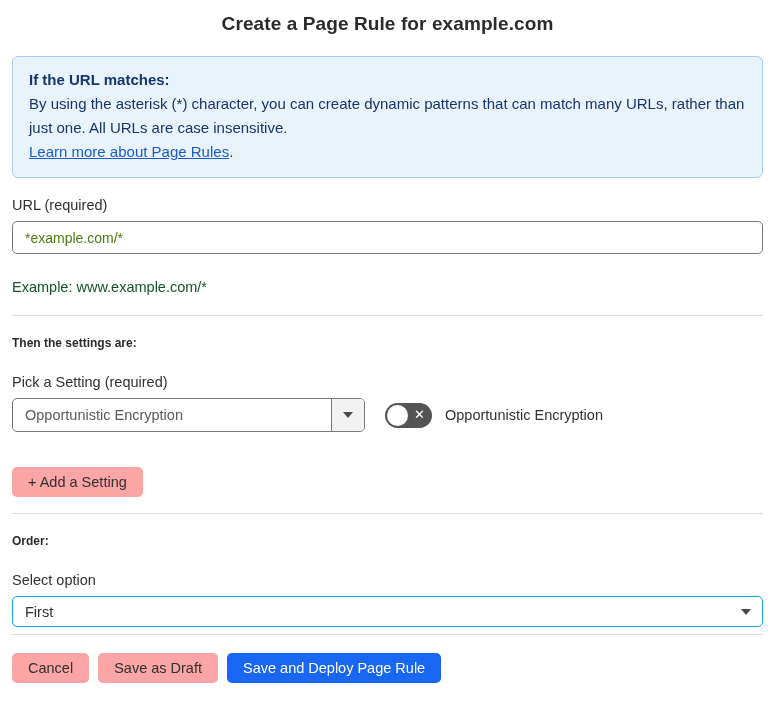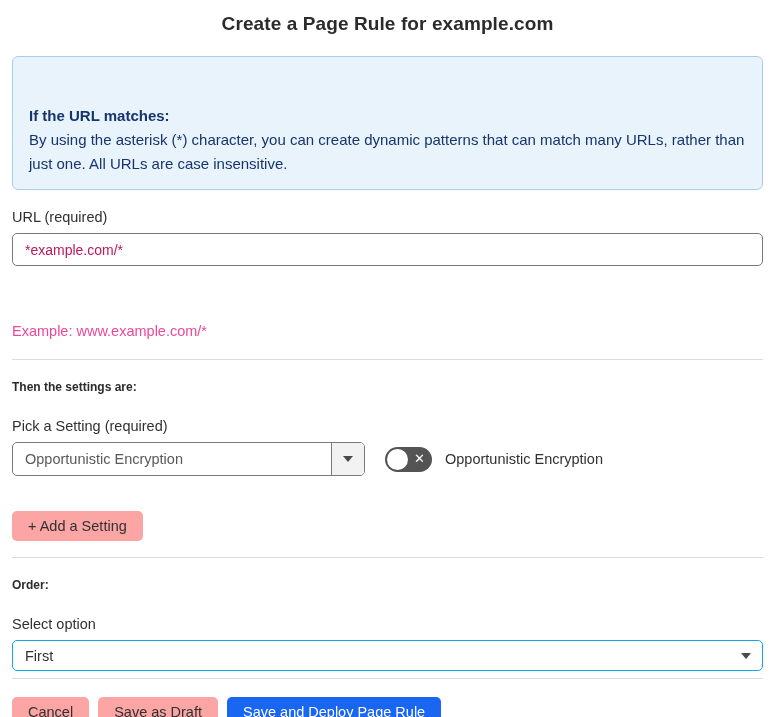--- a/index.html
+++ b/index.html
@@ -25,52 +25,51 @@
   .info-box {
     background: #e9f3fc;
     border: 1px solid #a9cdf0;
     border-radius: 6px;
     padding: 11px 16px 13px 16px;
     color: #16356e;
     font-size: 15px;
     line-height: 24px;
     margin-bottom: 19px;
   }
-  .info-box .info-heading { font-weight: bold; margin-top: 36px; }
+  .info-box .info-heading { font-weight: bold; }
   .info-box a {
     color: #1a5bc9;
     text-decoration: underline;
     cursor: pointer;
   }
 
   .field-label {
     font-size: 14.5px;
     color: #313131;
     margin-bottom: 8px;
   }
 
   .text-input {
     width: 100%;
     height: 33px;
     border: 1px solid #797979;
     border-radius: 5px;
     padding: 0 12px;
     font-family: "Liberation Sans", sans-serif;
     font-size: 14px;
-    color: #be185d;
+    color: #4d7c0f;
     background: #fff;
     outline: none;
-    margin-bottom: 10px;
+    margin-bottom: 22px;
   }
 
   .helper-text {
     font-size: 14.5px;
-    color: #ec4899;
+    color: #14532d;
     line-height: 22px;
-    margin-top: 44px;
   }
   .helper-below-input { margin-bottom: 17px; }
 
   hr.divider {
     border: none;
     border-top: 1px solid #dcdcdc;
     margin: 0;
   }
 
   .section-heading {
@@ -200,20 +199,21 @@
 </head>
 <body>
 
 <div class="page">
 
   <h1 class="page-title">Create a Page Rule for example.com</h1>
 
   <div class="info-box">
     <div class="info-heading">If the URL matches:</div>
     <div class="info-body">By using the asterisk (*) character, you can create dynamic patterns that can match many URLs, rather than just one. All URLs are case insensitive.</div>
+    <div><a>Learn more about Page Rules</a><span>.</span></div>
   </div>
 
   <div class="field-label">URL (required)</div>
   <input class="text-input" type="text" value="*example.com/*" style="">
   <div class="helper-text helper-below-input">Example: www.example.com/*</div>
 
   <hr class="divider">
 
   <h2 class="section-heading mt-20">Then the settings are:</h2>
 

